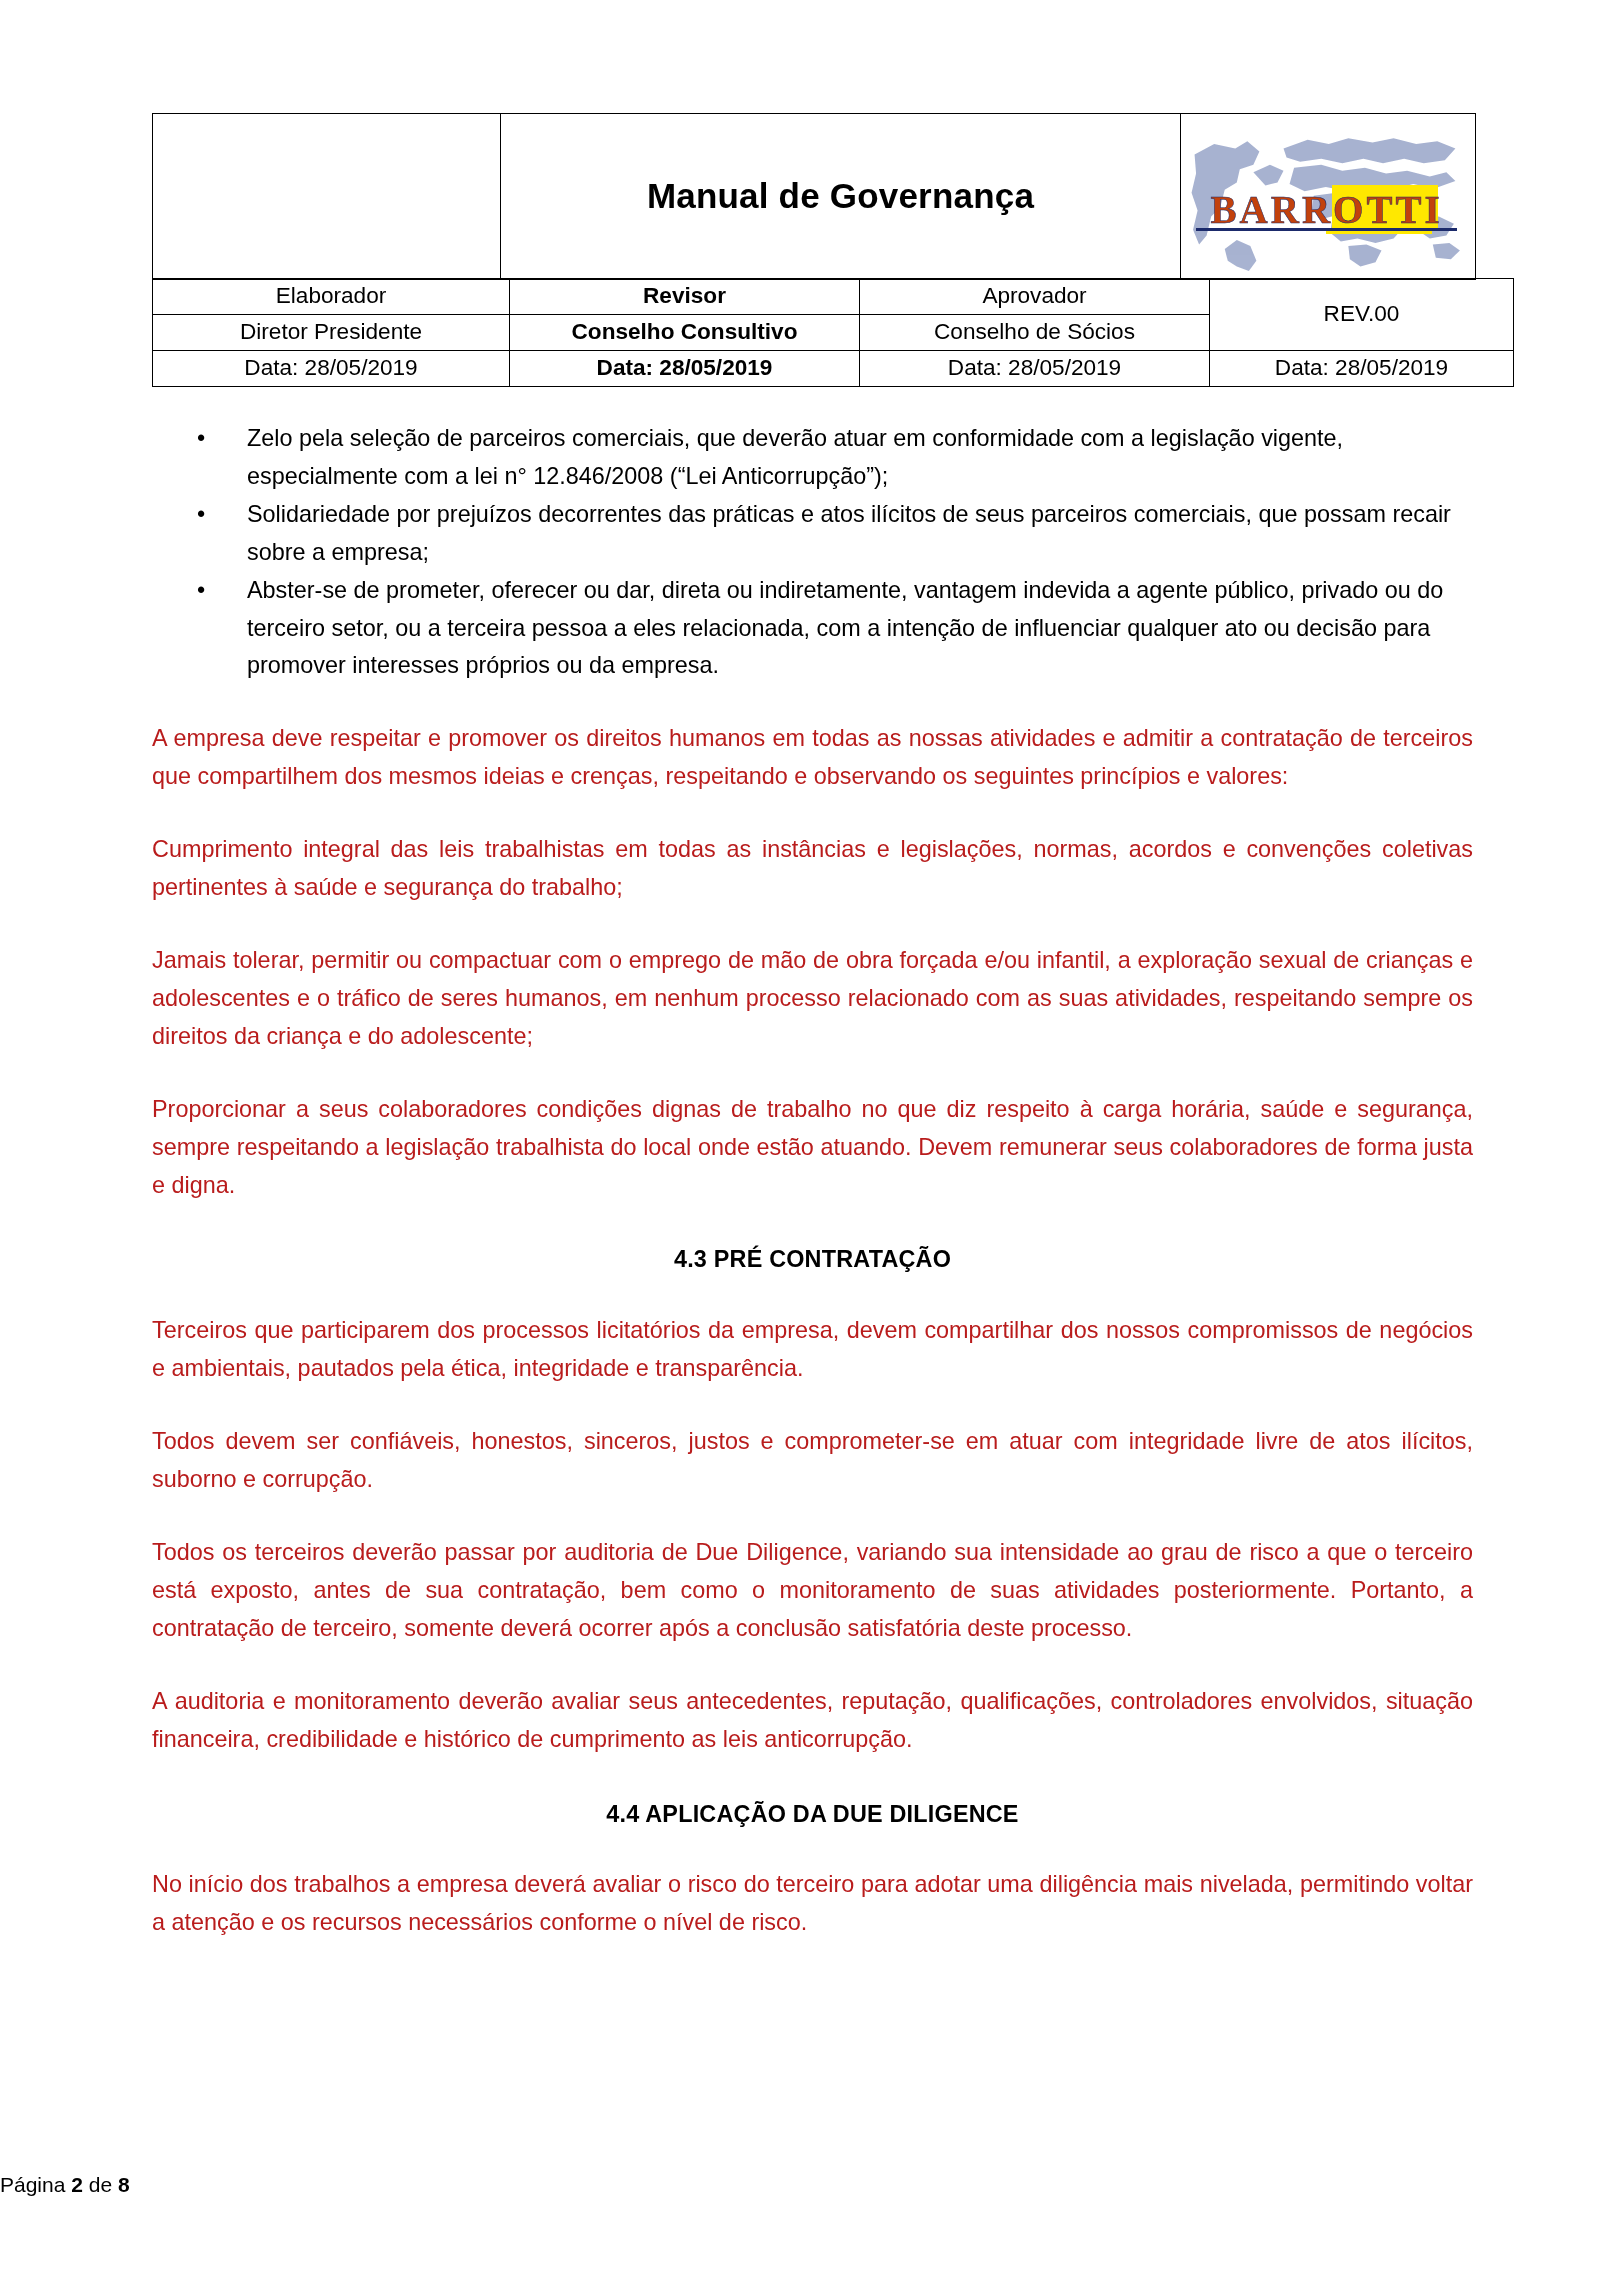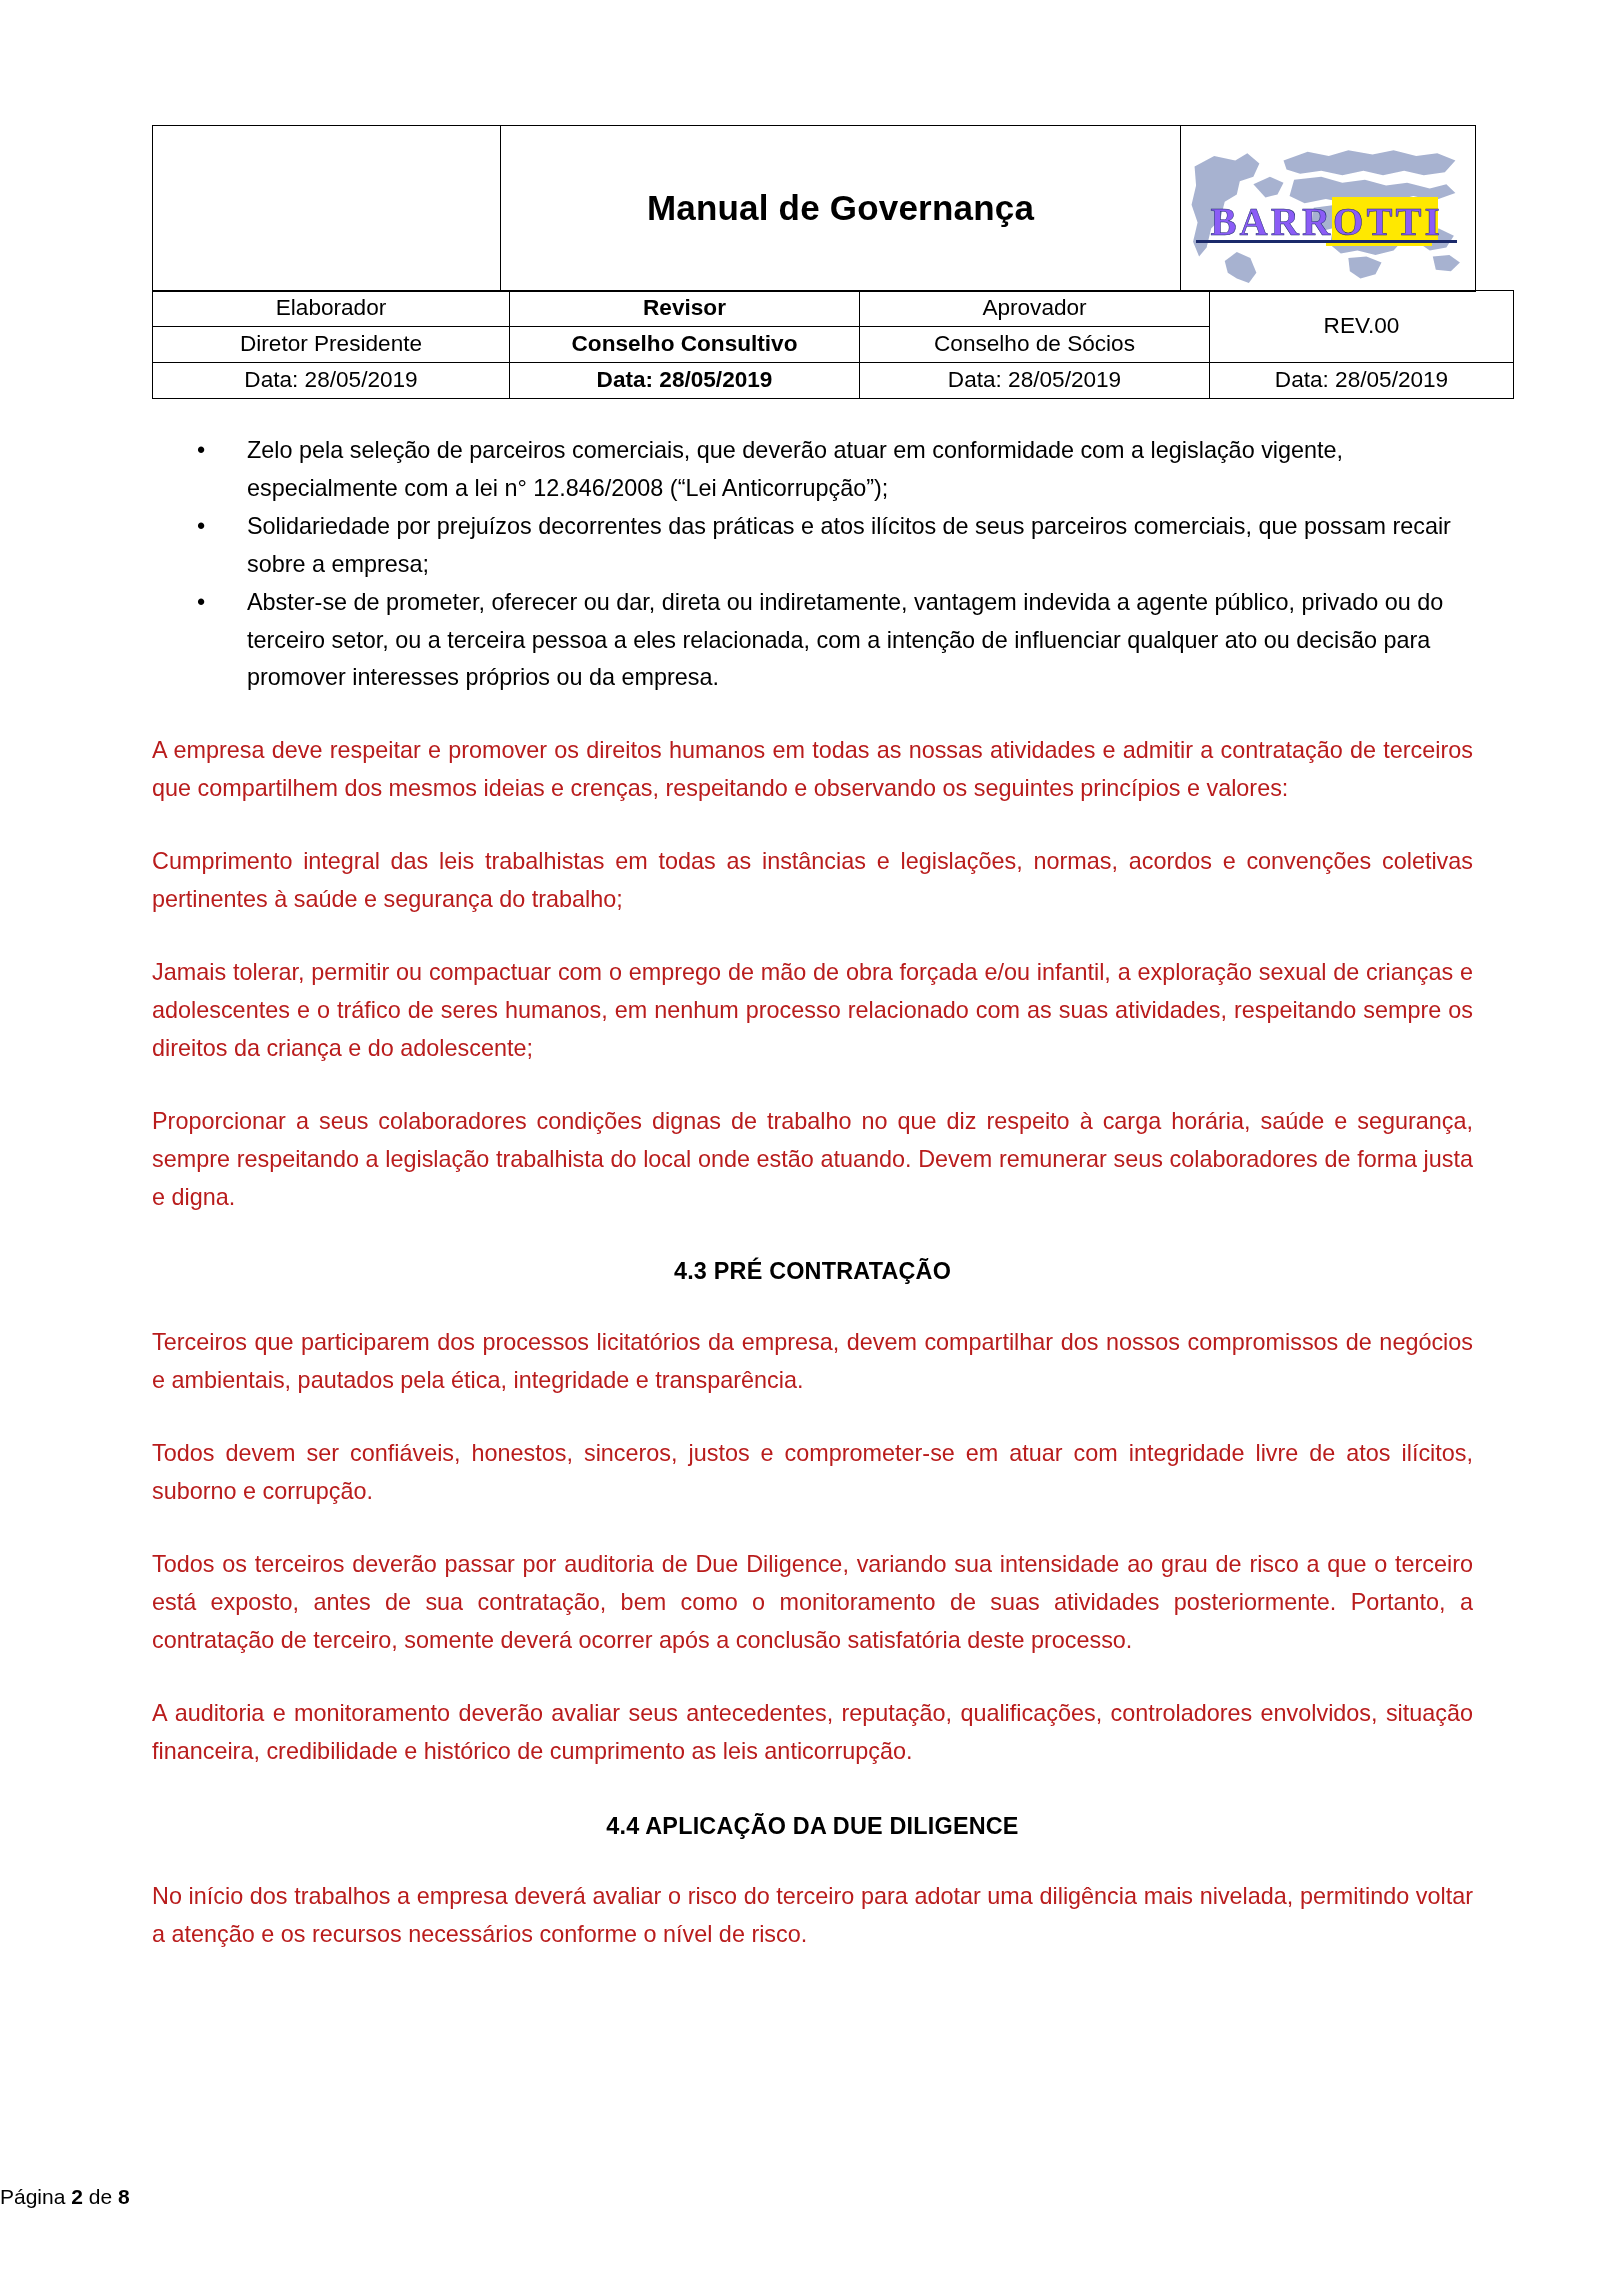--- a/index.html
+++ b/index.html
@@ -18,21 +18,20 @@
 
   .page {
     position: absolute;
     left: 0;
     top: 0;
     width: 1622px;
     height: 1685px;
     background: #ffffff;
     box-sizing: border-box;
     padding: 0;
-    margin-top: 12px;
   }
 
   
   .header-table {
     position: absolute;
     left: 152px;
     top: 113px;
     width: 1321px;
     border-collapse: collapse;
     table-layout: fixed;
@@ -96,21 +95,21 @@
     background: #ffe800;
     z-index: 1;
   }
   .logo-text {
     position: relative;
     z-index: 2;
     font-family: "Liberation Serif", serif;
     font-weight: bold;
     font-size: 39px;
     letter-spacing: 3px;
-    color: #8b5cf6;
+    color: #c2410c;
     line-height: 1;
     white-space: nowrap;
     -webkit-text-stroke: 0.5px #1b2a6b;
   }
   .logo-rule {
     position: absolute;
     left: 15px;
     top: 112px;
     width: 261px;
     height: 3.8px;

